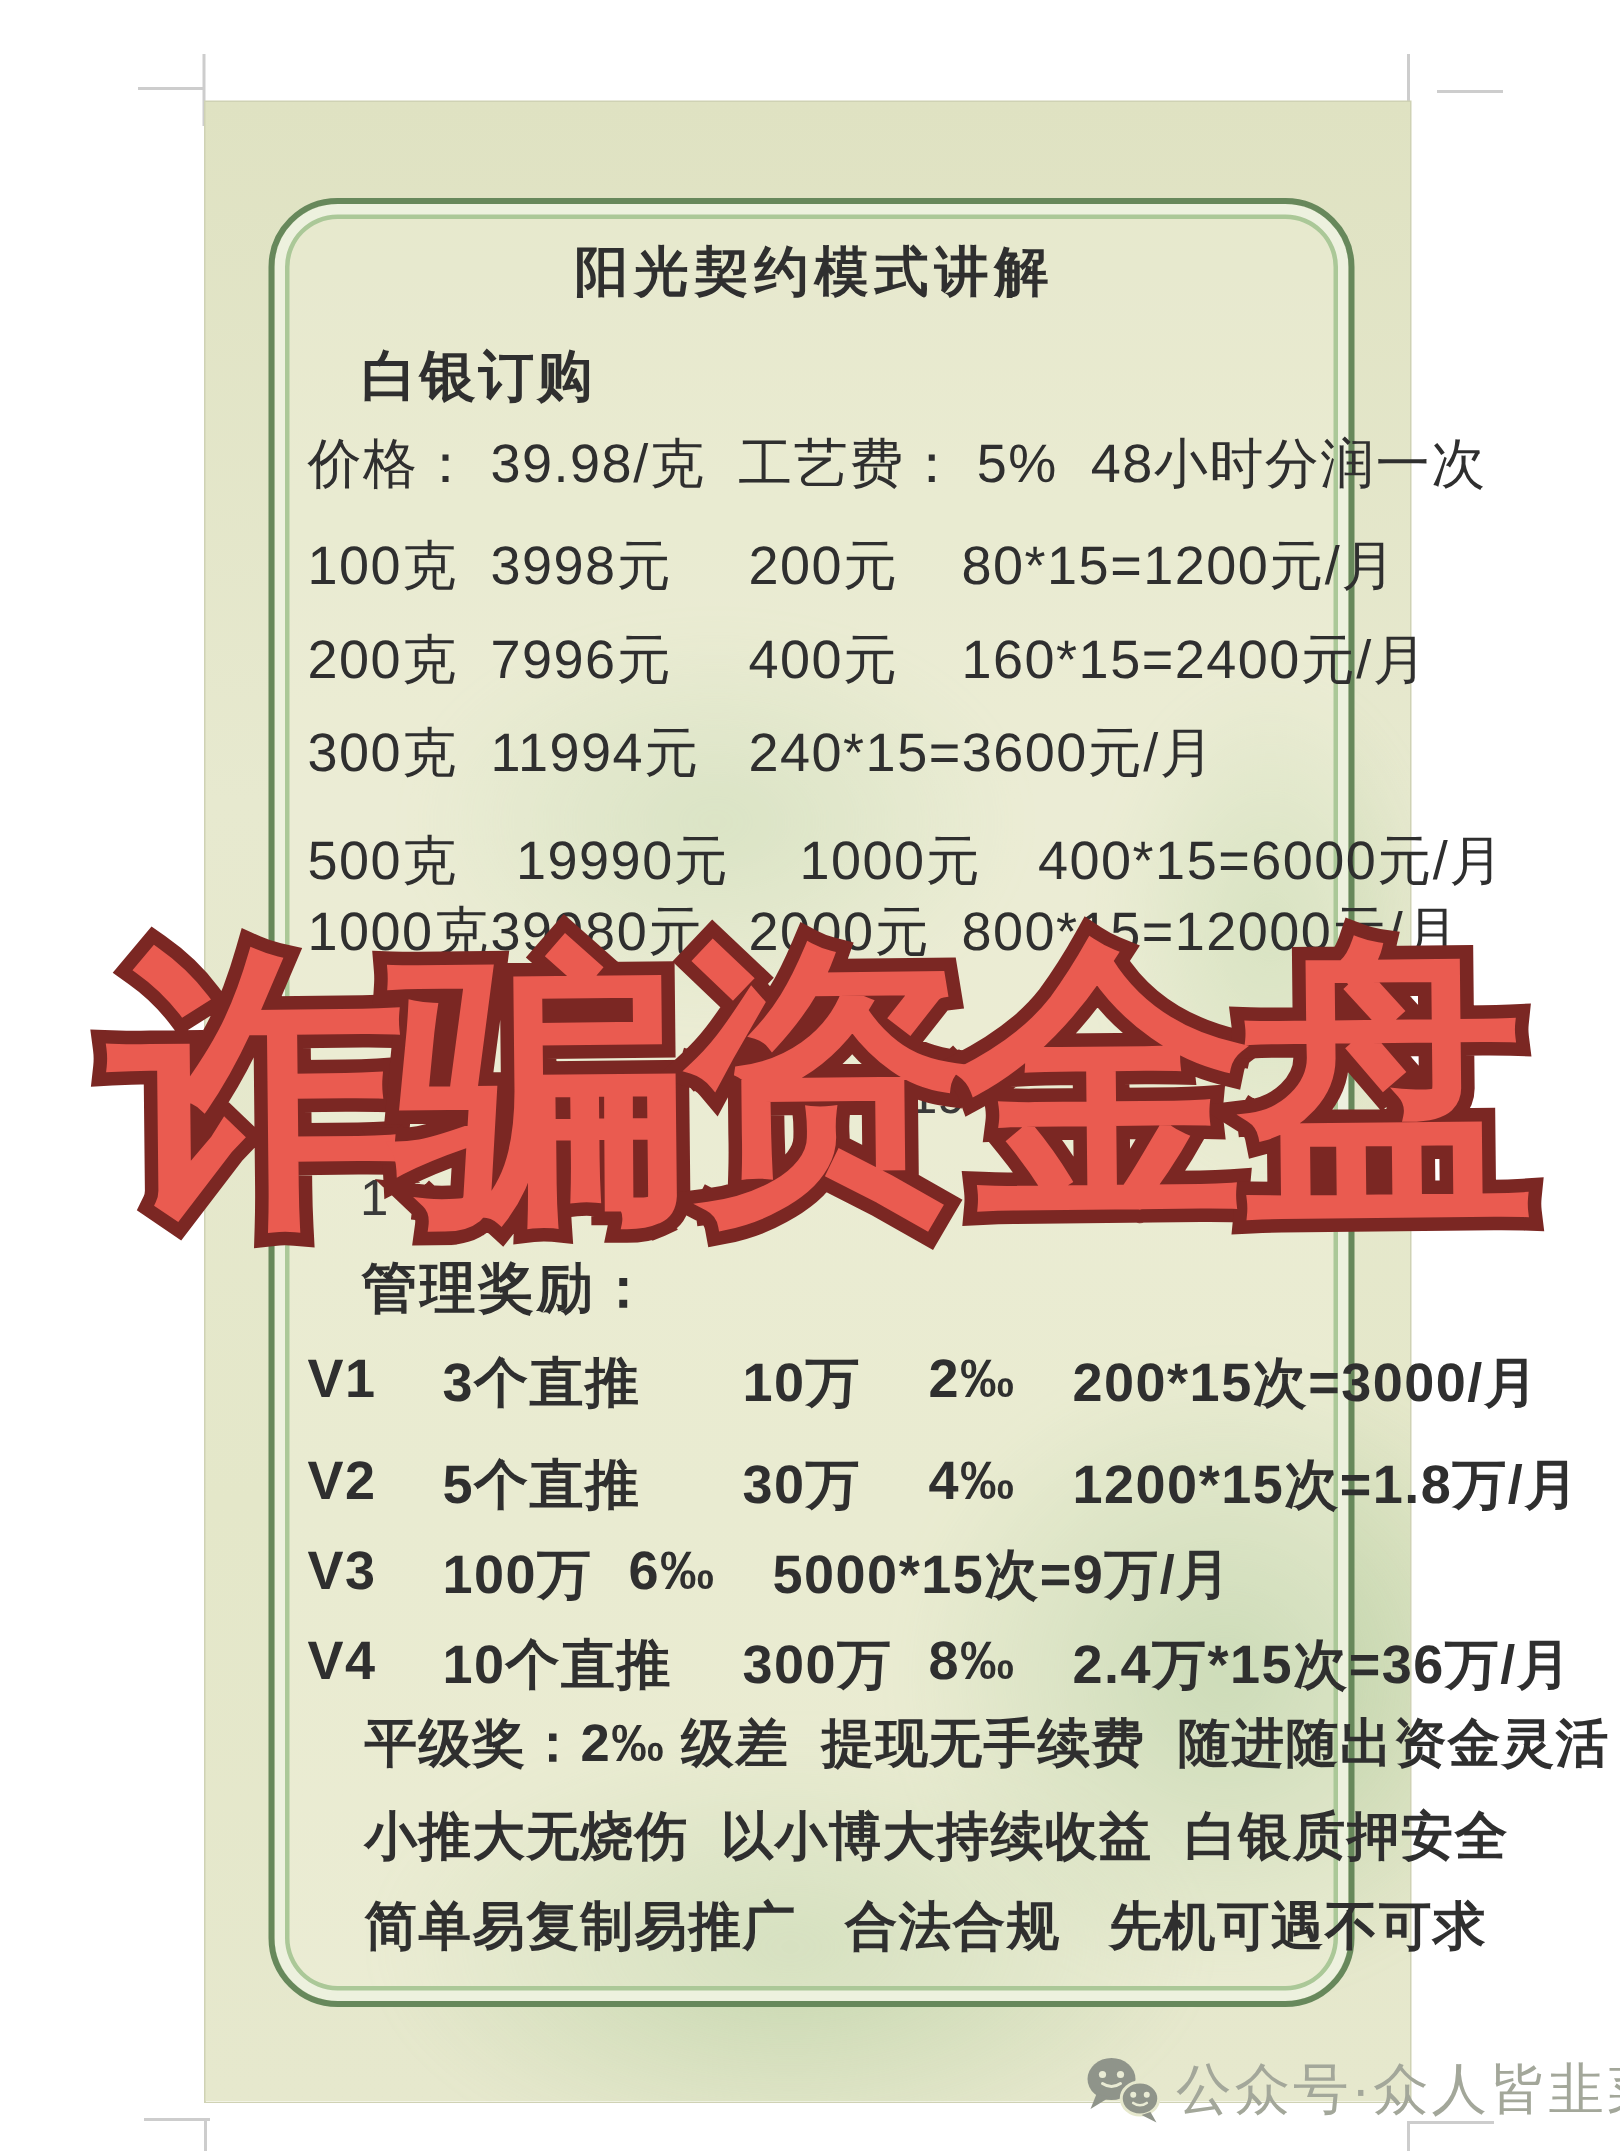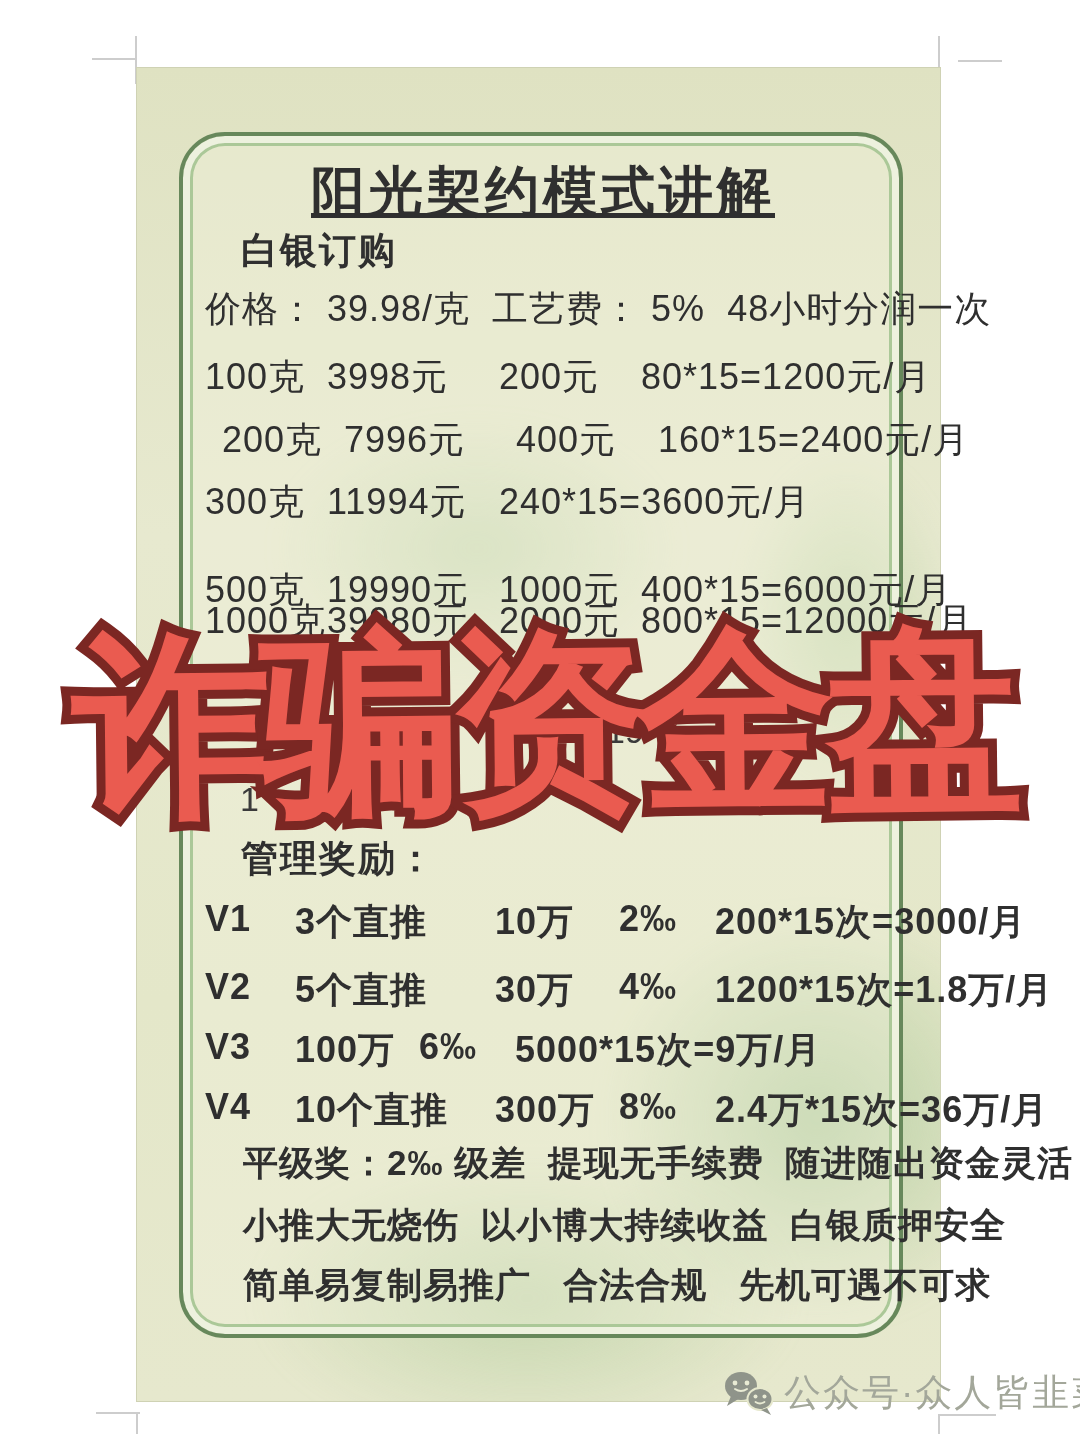--- a/index.html
+++ b/index.html
@@ -29,21 +29,21 @@
 
   .panel{
     position:absolute;left:42px;top:64px;width:716px;height:1198px;
     border:4px solid #67885b;border-radius:46px;
     box-shadow:inset 0 0 0 7px rgba(248,248,234,.85), inset 0 0 0 10px #abc898;
     background:rgba(243,243,223,.35);
   }
 
   
   .line{position:absolute;white-space:pre-wrap;line-height:1.15;z-index:3;}
-  .title{left:179px;top:160px;width:728px;text-align:center;font-size:54px;font-weight:700;letter-spacing:4px;text-decoration:underline;}
+  .title{left:179px;top:160px;width:728px;text-align:center;font-size:36px;font-weight:700;letter-spacing:4px;}
   .h1{left:205px;font-size:37px;font-weight:700;letter-spacing:2px;margin-left:36px;}
   .body36{left:205px;font-size:36px;font-weight:500;letter-spacing:1px;}
   .row{position:absolute;left:205px;display:flex;font-size:36px;font-weight:500;letter-spacing:1px;z-index:3;white-space:pre;}
   .row .cw{width:122px;}
   .row .cp{width:172px;}
   .row .cf{width:142px;}
   .vrow{position:absolute;left:205px;display:flex;font-size:36px;font-weight:700;letter-spacing:1px;z-index:3;white-space:pre;}
   .vrow .cl{width:90px;}
   .vrow .cd{width:200px;}
   .vrow .cv{width:124px;}
@@ -108,32 +108,32 @@
 <div class="line h1" style="top:230px;">白银订购</div>
 
 <div class="line body36" style="top:288px;">价格： 39.98/克  工艺费： 5%  48小时分润一次</div>
 
 <div class="row" style="top:353px;">
   <span class="cw">100克</span>
   <span class="cp">3998元</span>
   <span class="cf">200元</span>
   <span class="cm">80*15=1200元/月</span>
 </div>
-<div class="row" style="top:416px;margin-left:17px;">
+<div class="row" style="top:416px;">
   <span class="cw">200克</span>
   <span class="cp">7996元</span>
   <span class="cf">400元</span>
   <span class="cm">160*15=2400元/月</span>
 </div>
 <div class="row" style="top:478px;">
   <span class="cw">300克</span>
   <span class="cp">11994元</span>
   <span class="cm">240*15=3600元/月</span>
 </div>
-<div class="row" style="top:566px;">
+<div class="row" style="top:550px;gap:17px;">
   <span class="cw">500克</span>
   <span class="cp">19990元</span>
   <span class="cf">1000元</span>
   <span class="cm">400*15=6000元/月</span>
 </div>
 <div class="row" style="top:597px;">
   <span class="cw">1000克</span>
   <span class="cp">39980元</span>
   <span class="cf">2000元</span>
   <span class="cm">800*15=12000元/月</span>

